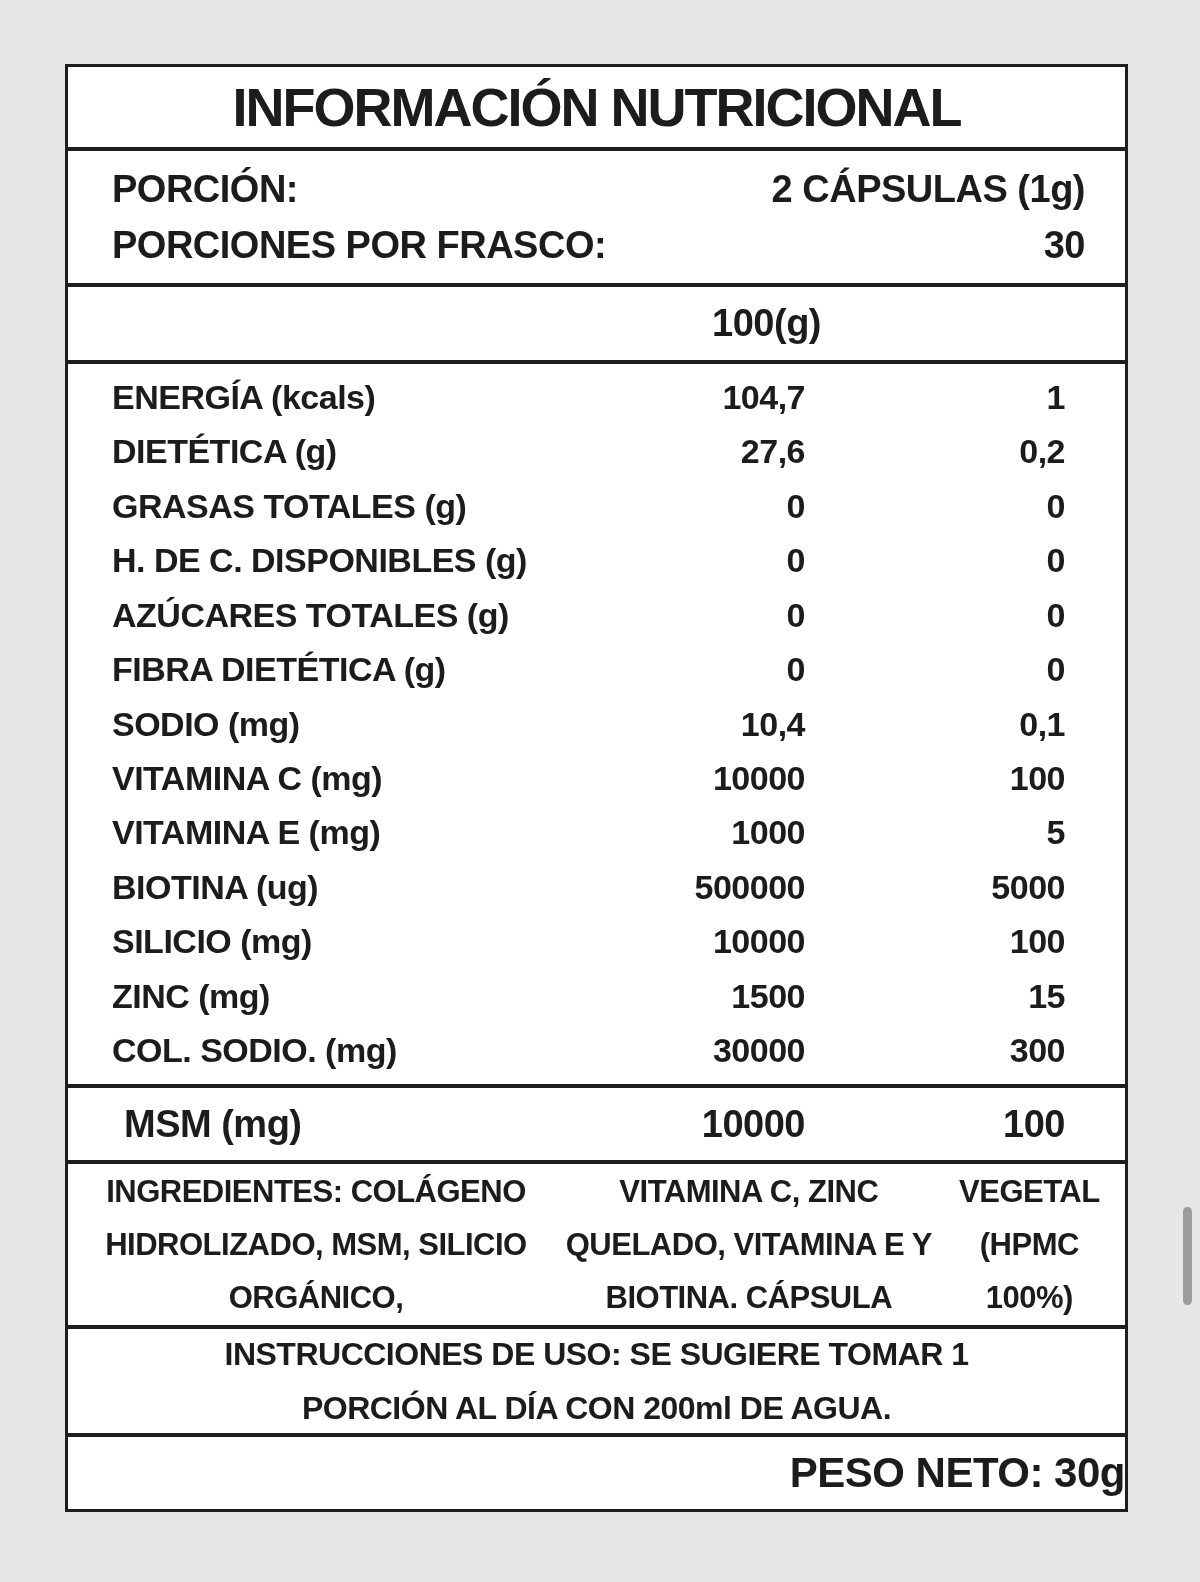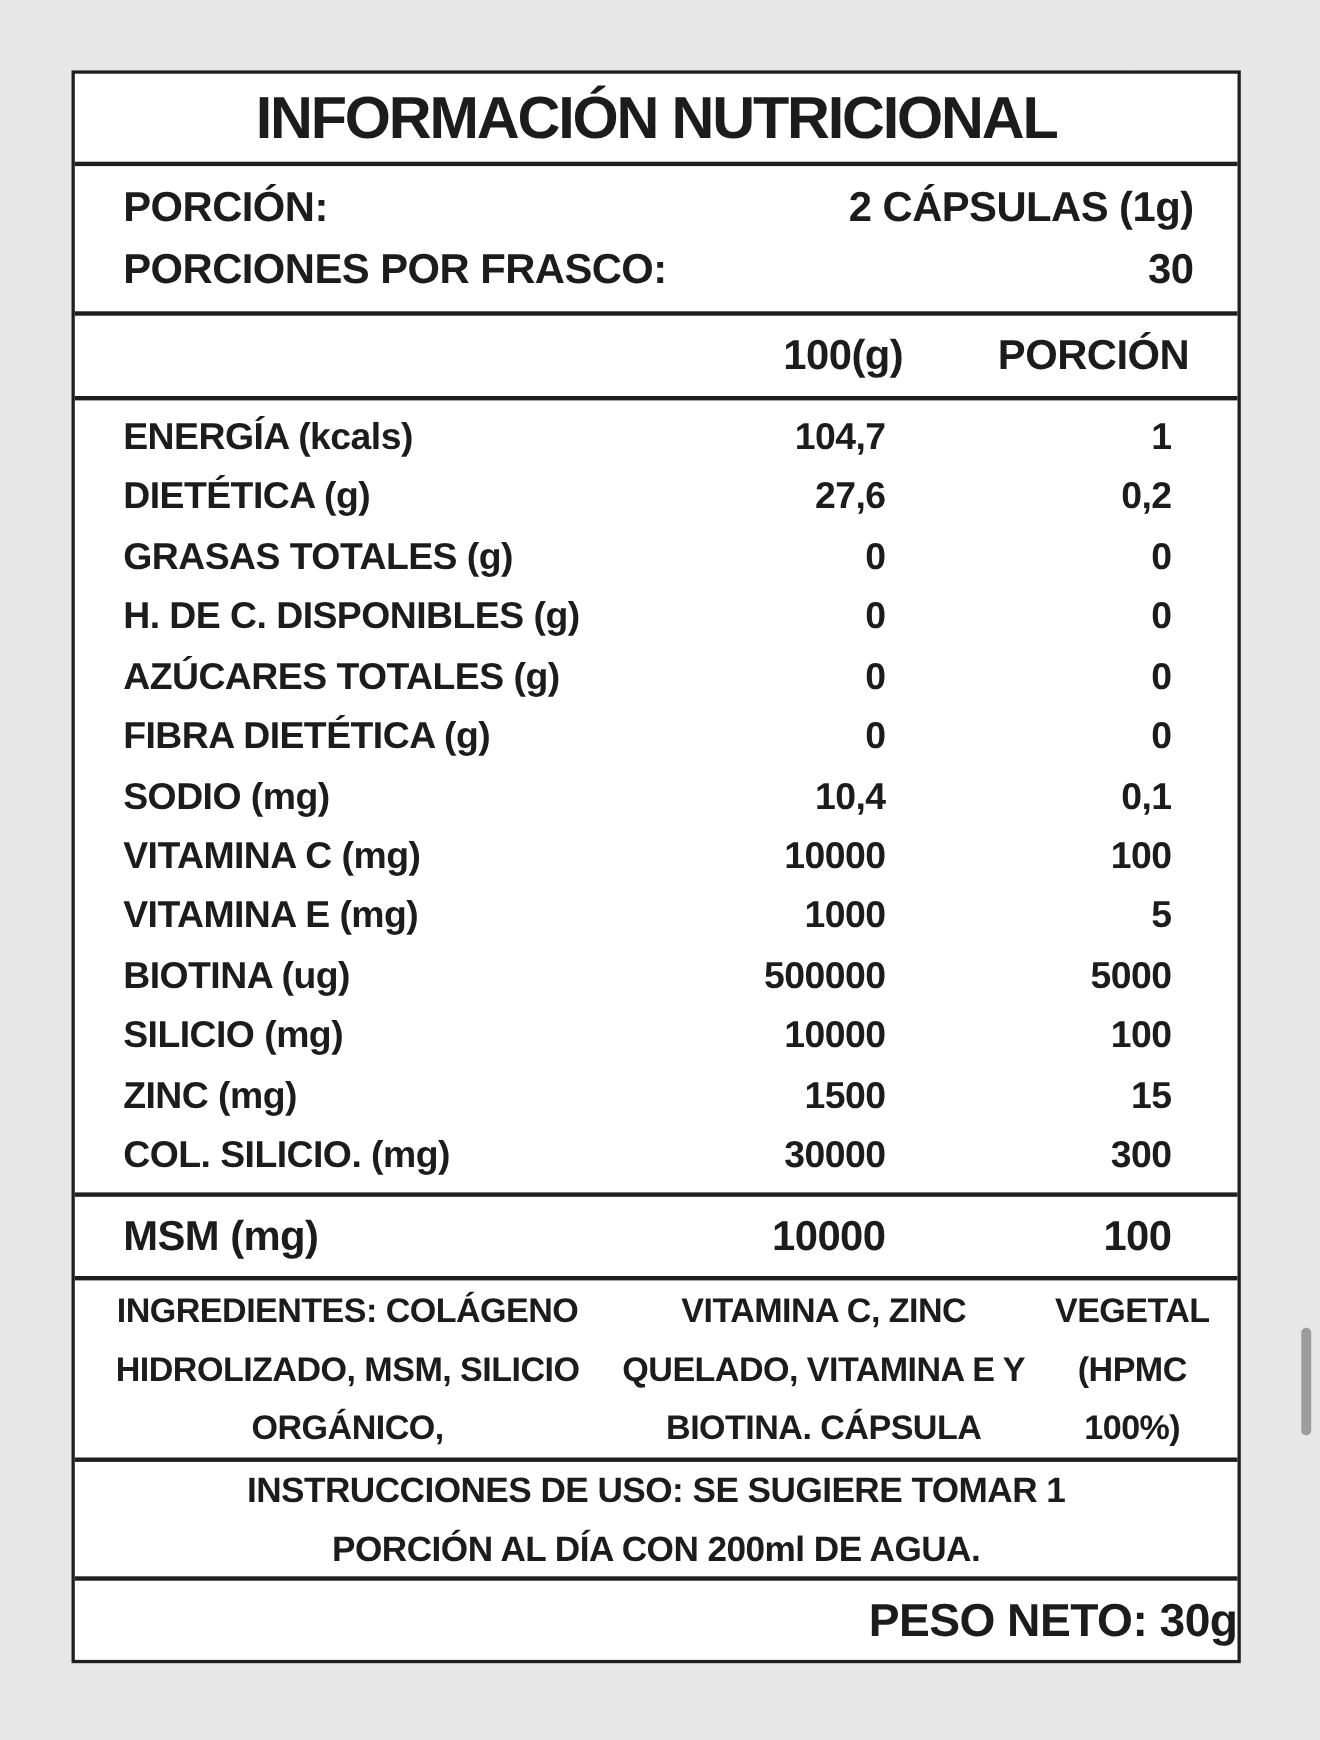--- a/index.html
+++ b/index.html
@@ -95,21 +95,21 @@
     white-space: nowrap;
   }
   .nutrient-row .c1, .nutrient-row .c2 { text-align: right; }
 
   
   .sec-msm {
     height: 76px;
     display: grid;
     grid-template-columns: 1fr 230px 260px;
     align-items: center;
-    padding: 0 60px 0 44px;
+    padding: 0 60px 0 56px;
     font-size: 38px;
     font-weight: 700;
     letter-spacing: -0.5px;
     white-space: nowrap;
   }
   .sec-msm .c1, .sec-msm .c2 { text-align: right; }
 
   
   .sec-ingredients {
     height: 165px;
@@ -180,21 +180,20 @@
       </div>
       <div class="serving-row">
         <span>PORCIONES POR FRASCO:</span>
         <span>30</span>
       </div>
     </div>
 
     <div class="sec sec-colheader">
       <span></span>
       <span class="c1">100(g)</span>
-      <span class="c2">PORCIÓN</span>
     </div>
 
     <div class="sec sec-table">
       <div class="nutrient-row">
         <span class="c0">ENERGÍA (kcals)</span>
         <span class="c1">104,7</span>
         <span class="c2">1</span>
       </div>
       <div class="nutrient-row">
         <span class="c0">DIETÉTICA (g)</span>
@@ -245,21 +244,21 @@
         <span class="c0">SILICIO (mg)</span>
         <span class="c1">10000</span>
         <span class="c2">100</span>
       </div>
       <div class="nutrient-row">
         <span class="c0">ZINC (mg)</span>
         <span class="c1">1500</span>
         <span class="c2">15</span>
       </div>
       <div class="nutrient-row">
-        <span class="c0">COL. SILICIO. (mg)</span>
+        <span class="c0">COL. SODIO. (mg)</span>
         <span class="c1">30000</span>
         <span class="c2">300</span>
       </div>
     </div>
 
     <div class="sec sec-msm">
       <span class="c0">MSM (mg)</span>
       <span class="c1">10000</span>
       <span class="c2">100</span>
     </div>

